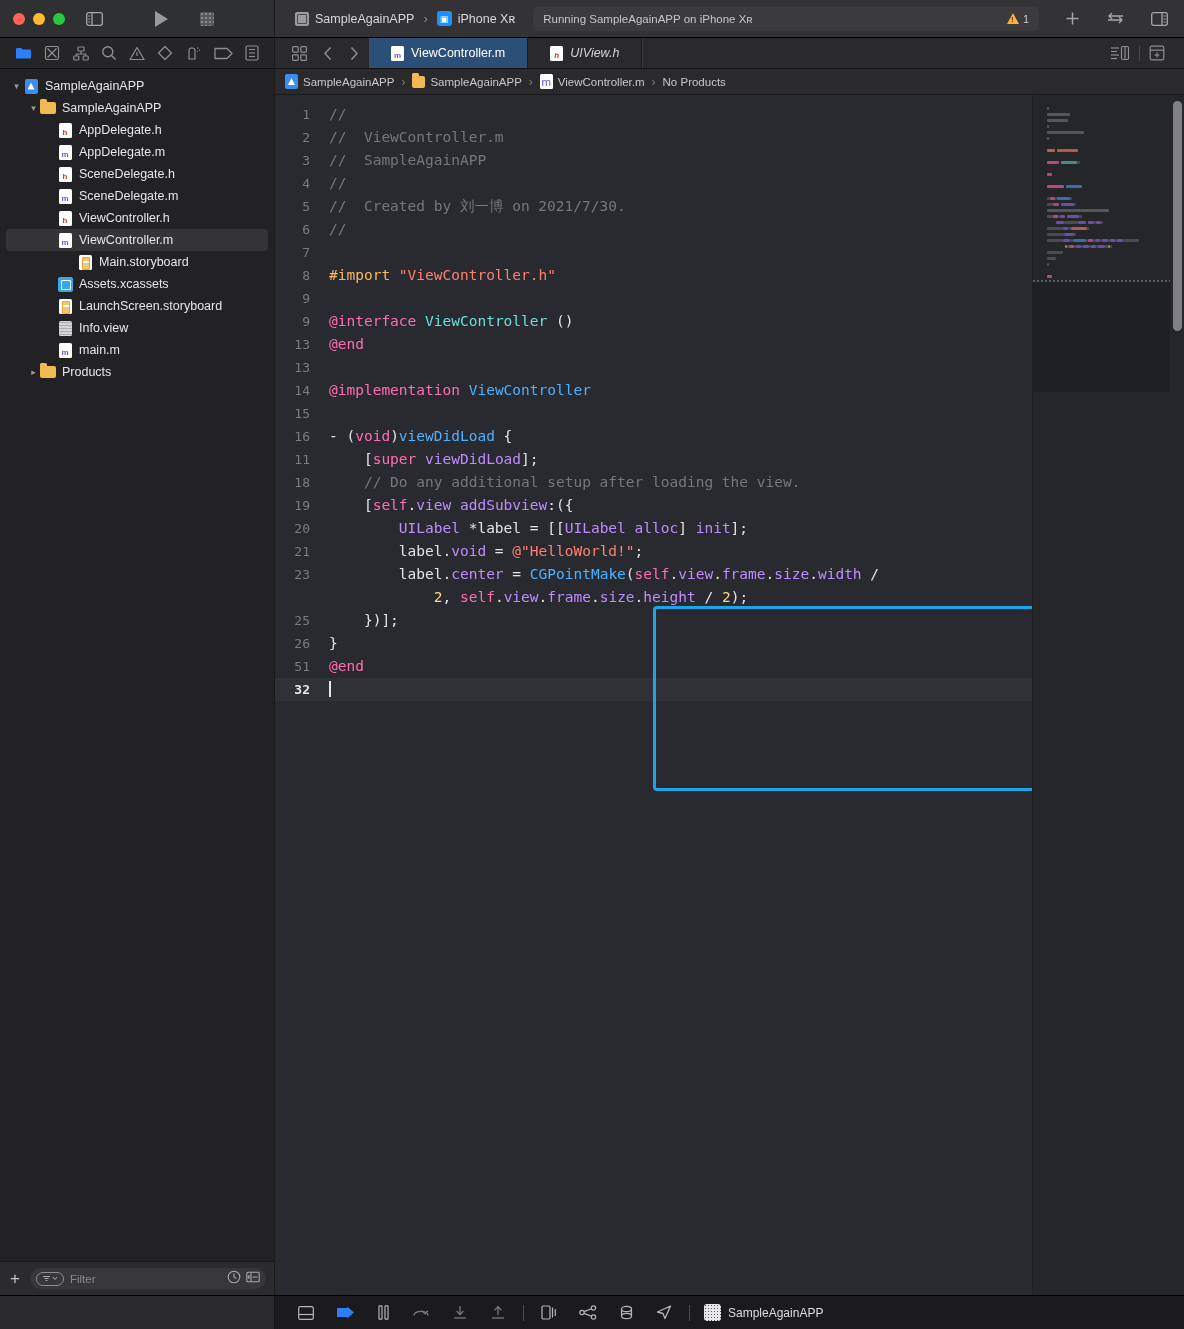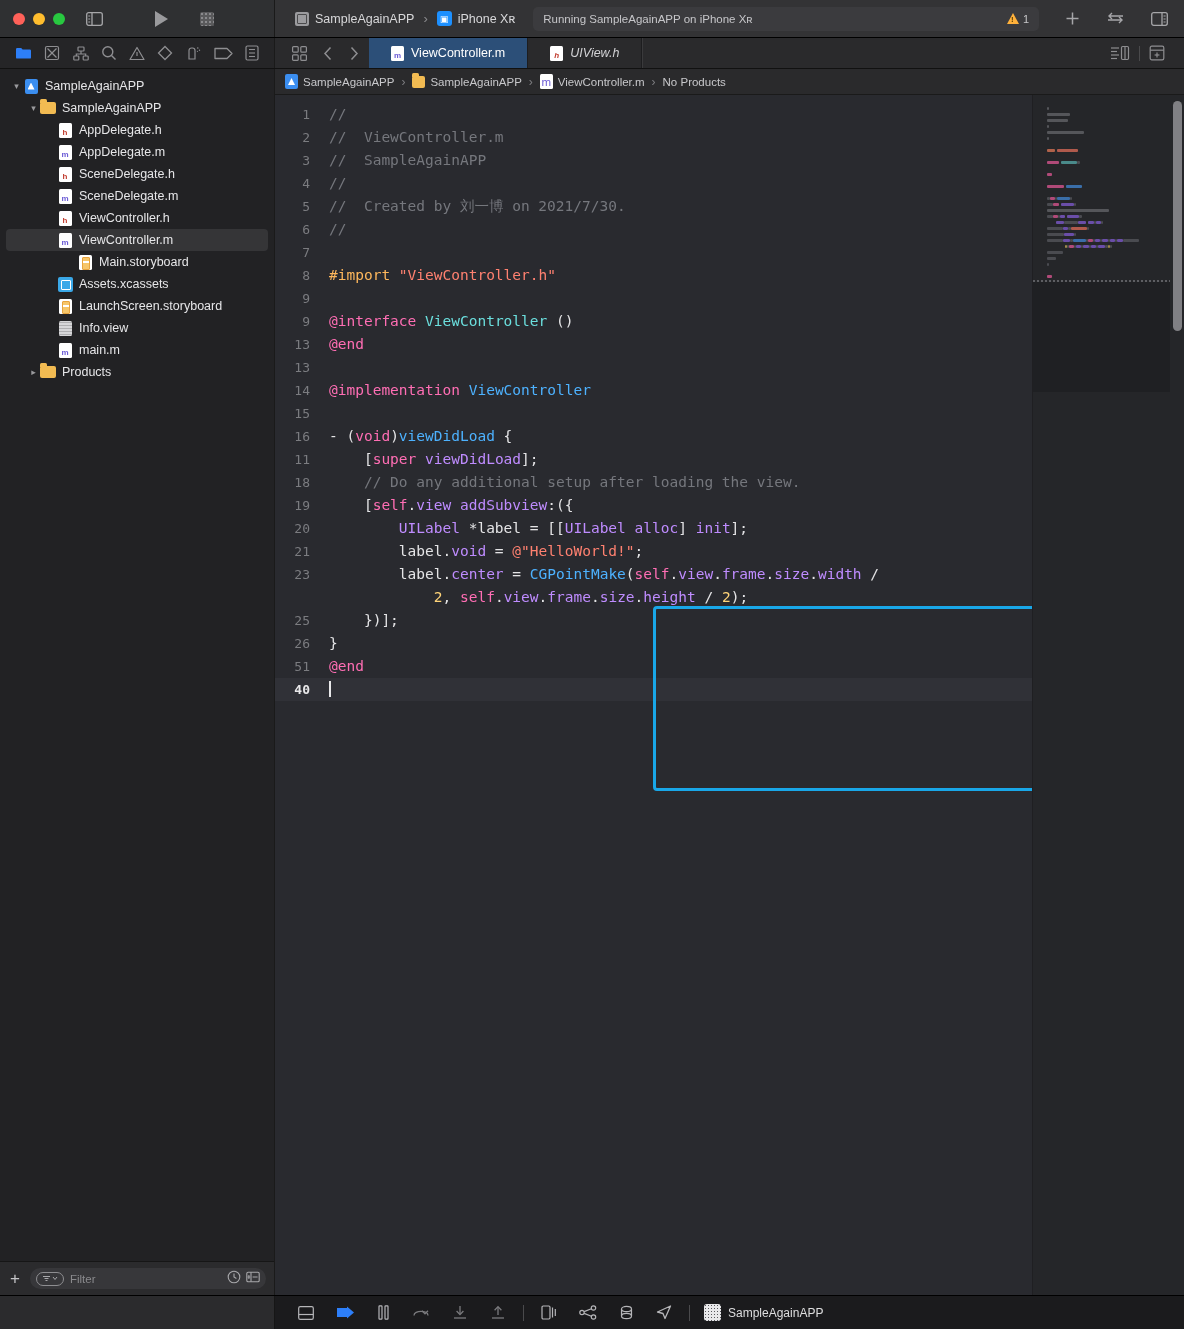--- a/index.html
+++ b/index.html
@@ -837,21 +837,21 @@
               </div>
               <div class="cline">
                 <span class="lnum">26</span>
                 <span class="ctext"><span class="pln">}</span></span>
               </div>
               <div class="cline">
                 <span class="lnum">51</span>
                 <span class="ctext"><span class="kw">@end</span></span>
               </div>
               <div class="cline active-line">
-                <span class="lnum cur">40</span>
+                <span class="lnum cur">32</span>
                 <span class="ctext"><span class="caret"></span></span>
               </div>
             </div>
           <div class="hl-box" style="left:378px; top:511px; width:632px; height:185px;"></div>
         </div>
         <div class="minimap">
           <div class="mm-inner" id="minimap">
               <span class="mmline"><span class="mmbar" style="width: 2px; background: rgb(85, 86, 90);"></span></span>
               <span class="mmline"><span class="mmbar" style="width: 23px; background: rgb(85, 86, 90);"></span></span>
               <span class="mmline"><span class="mmbar" style="width: 21px; background: rgb(85, 86, 90);"></span></span>

